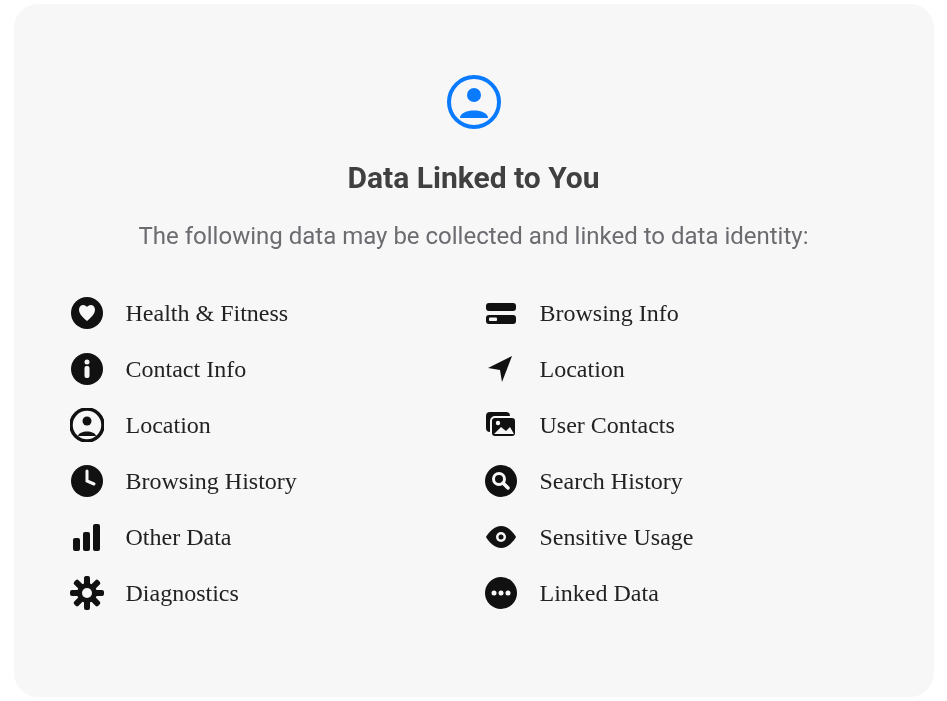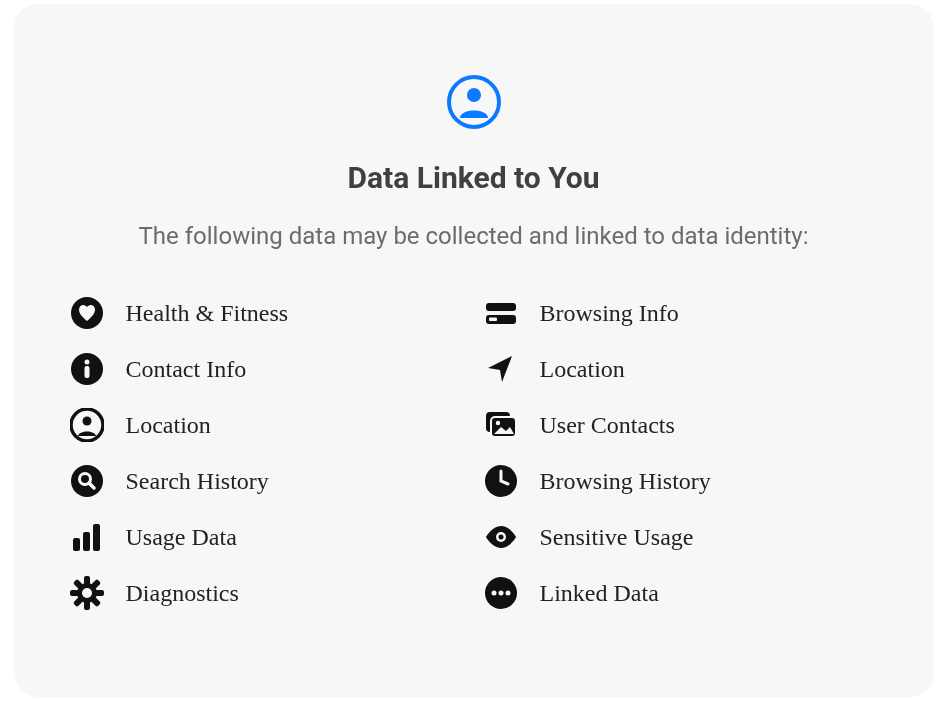--- a/index.html
+++ b/index.html
@@ -164,47 +164,47 @@
           <path d="M10 26 L17 19 L22 23 L26 19 L30 26 Z" fill="#f7f7f8"></path>
         </svg>
       </div>
       <span class="label">User Contacts</span>
     </div>
 
     <div class="item">
       <div class="icon-wrap">
         <svg viewBox="0 0 34 34">
           <circle cx="17" cy="17" r="16" fill="#111"></circle>
+          <path d="M17 7 L17 17 L24 20" fill="none" stroke="#f7f7f8" stroke-width="3" stroke-linecap="round"></path>
+        </svg>
+      </div>
+      <span class="label">Browsing History</span>
+    </div>
+
+    <div class="item">
+      <div class="icon-wrap">
+        <svg viewBox="0 0 34 34">
+          <circle cx="17" cy="17" r="16" fill="#111"></circle>
           <circle cx="15" cy="15" r="5.5" fill="none" stroke="#f7f7f8" stroke-width="3"></circle>
           <line x1="19" y1="19" x2="24" y2="24" stroke="#f7f7f8" stroke-width="3.5" stroke-linecap="round"></line>
         </svg>
       </div>
       <span class="label">Search History</span>
-    </div>
-
-    <div class="item">
-      <div class="icon-wrap">
-        <svg viewBox="0 0 34 34">
-          <circle cx="17" cy="17" r="16" fill="#111"></circle>
-          <path d="M17 7 L17 17 L24 20" fill="none" stroke="#f7f7f8" stroke-width="3" stroke-linecap="round"></path>
-        </svg>
-      </div>
-      <span class="label">Browsing History</span>
     </div>
 
 
     <div class="item">
       <div class="icon-wrap">
         <svg viewBox="0 0 34 34">
           <rect x="3" y="18" width="7" height="13" rx="2" fill="#111"></rect>
           <rect x="13" y="12" width="7" height="19" rx="2" fill="#111"></rect>
           <rect x="23" y="4" width="7" height="27" rx="2" fill="#111"></rect>
         </svg>
       </div>
-      <span class="label">Usage Data</span>
+      <span class="label">Other Data</span>
     </div>
 
     <div class="item">
       <div class="icon-wrap">
         <svg viewBox="0 0 34 34">
           <path d="M2 17 C2 17 8 6 17 6 C26 6 32 17 32 17 C32 17 26 28 17 28 C8 28 2 17 2 17 Z" fill="#111"></path>
           <circle cx="17" cy="17" r="5" fill="#f7f7f8"></circle>
           <circle cx="17" cy="17" r="2.5" fill="#111"></circle>
         </svg>
       </div>

